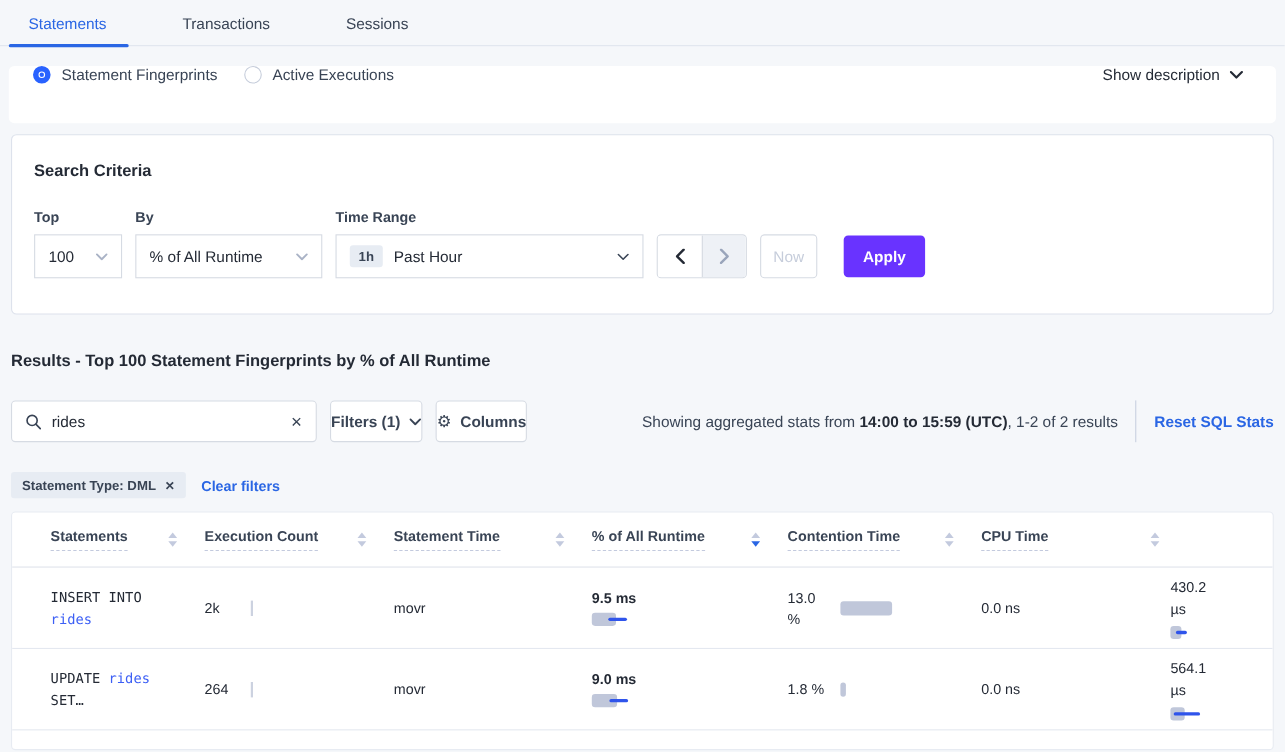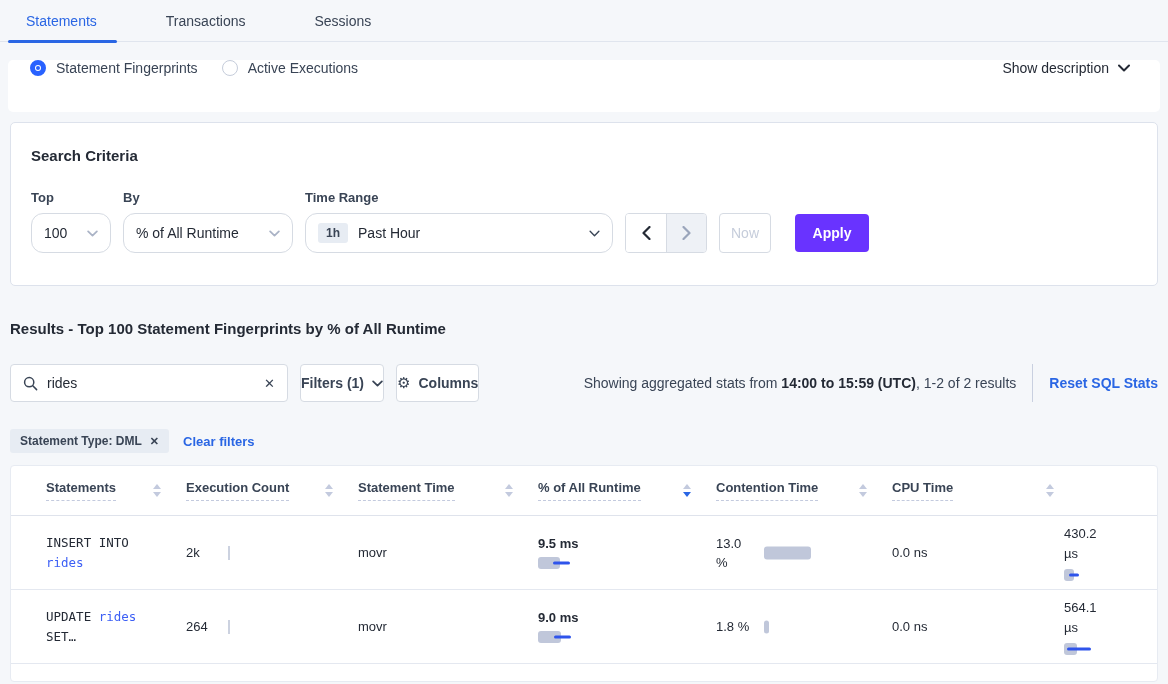--- a/index.html
+++ b/index.html
@@ -23,25 +23,25 @@
   .radio.sel { border:5px solid #2962ff; }
   .radio.sel::after { content:''; position:absolute; inset:1px; border-radius:50%; background:#2962ff; }
   .radio-label { font-size:14px; color:#394455; }
   .show-desc { margin-left:auto; display:flex; align-items:center; gap:9px; font-size:14px; color:#242a35; cursor:pointer; }
   
   .criteria-card { margin:10px 10px 0; background:#fff; border:1px solid #dde2ec; border-radius:5px; padding:24px 20px 32px; }
   .criteria-title { font-size:15px; font-weight:700; color:#242a35; margin-bottom:26px; }
   .criteria-fields { display:flex; align-items:flex-end; gap:12px; }
   .field { display:flex; flex-direction:column; gap:8px; }
   .field-label { font-size:13px; font-weight:700; color:#394455; }
-  .select { height:40px; border:1px solid #d6dbe3; border-radius:12px; background:#fff; display:flex; align-items:center; padding:0 12px; font-size:14px; color:#242a35; cursor:pointer;justify-content:flex-end; }
+  .select { height:40px; border:1px solid #d6dbe3; border-radius:0; background:#fff; display:flex; align-items:center; padding:0 12px; font-size:14px; color:#242a35; cursor:pointer;justify-content:flex-end; }
   .select .chev { margin-left:auto; color:#aab3c6; }
   .sel-top { width:80px; }
   .sel-by { width:170px; }
-  .timerange { width:308px; gap:10px; display:flex; }
+  .timerange { width:280px; gap:10px; display:flex; }
   .tr-badge { background:#e7ecf3; border-radius:3px; font-size:12px; font-weight:700; color:#394455; padding:3px 8px; }
   .arrow-group { display:flex; height:40px; border:1px solid #d6dbe3; border-radius:4px; overflow:hidden; }
   .arrow-btn { width:40px; display:flex; align-items:center; justify-content:center; background:#fff; cursor:pointer; }
   .arrow-btn.disabled { background:#eef1f6; cursor:default; color:#9aa5bb; border-left:1px solid #d6dbe3; }
   .now-btn { height:40px; width:52px; border:1px solid #d6dbe3; border-radius:4px; background:#fff; font-size:14px; color:#c6cddb; display:flex; align-items:center; justify-content:center; cursor:default; }
   .apply-btn { height:38px; width:74px; margin-left:12px; margin-bottom:1px; border:none; border-radius:4px; background:#6933ff; color:#fff; font-size:14px; font-weight:700; display:flex; align-items:center; justify-content:center; cursor:pointer; font-family:inherit; }
   
   .results-heading { margin:34px 10px 0; font-size:15px; font-weight:700; color:#242a35; }
   .controls-row { margin:27px 10px 0; display:flex; align-items:center; }
   .search-box { width:278px; height:38px; border:1px solid #d6dbe3; border-radius:4px; background:#fff; display:flex; align-items:center; padding:0 12px; gap:9px; }

